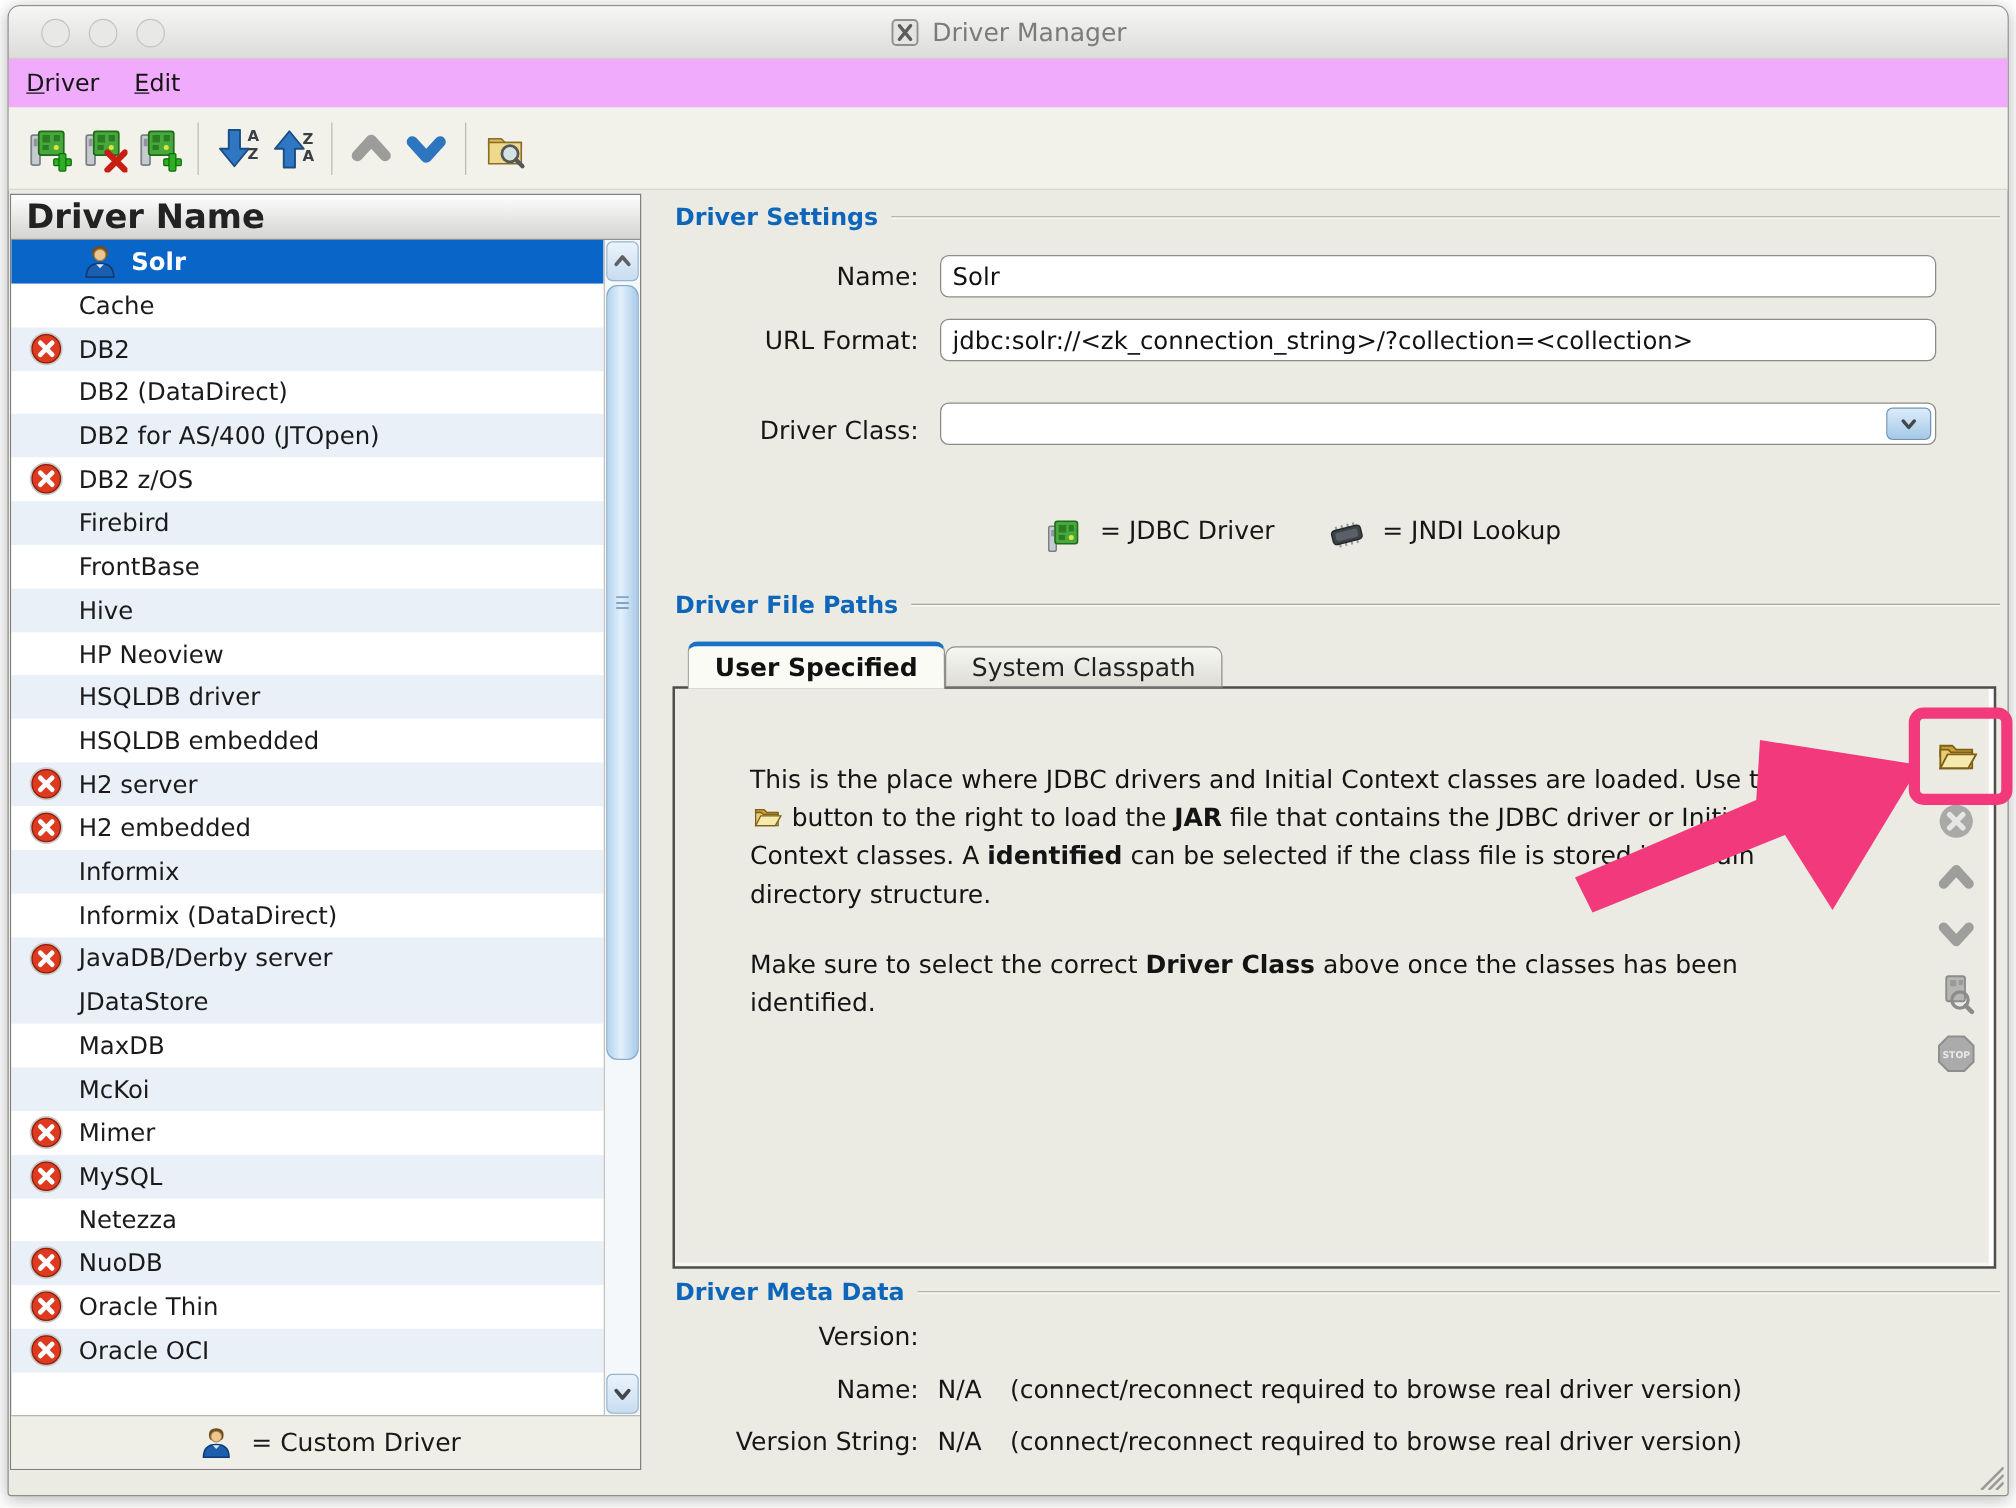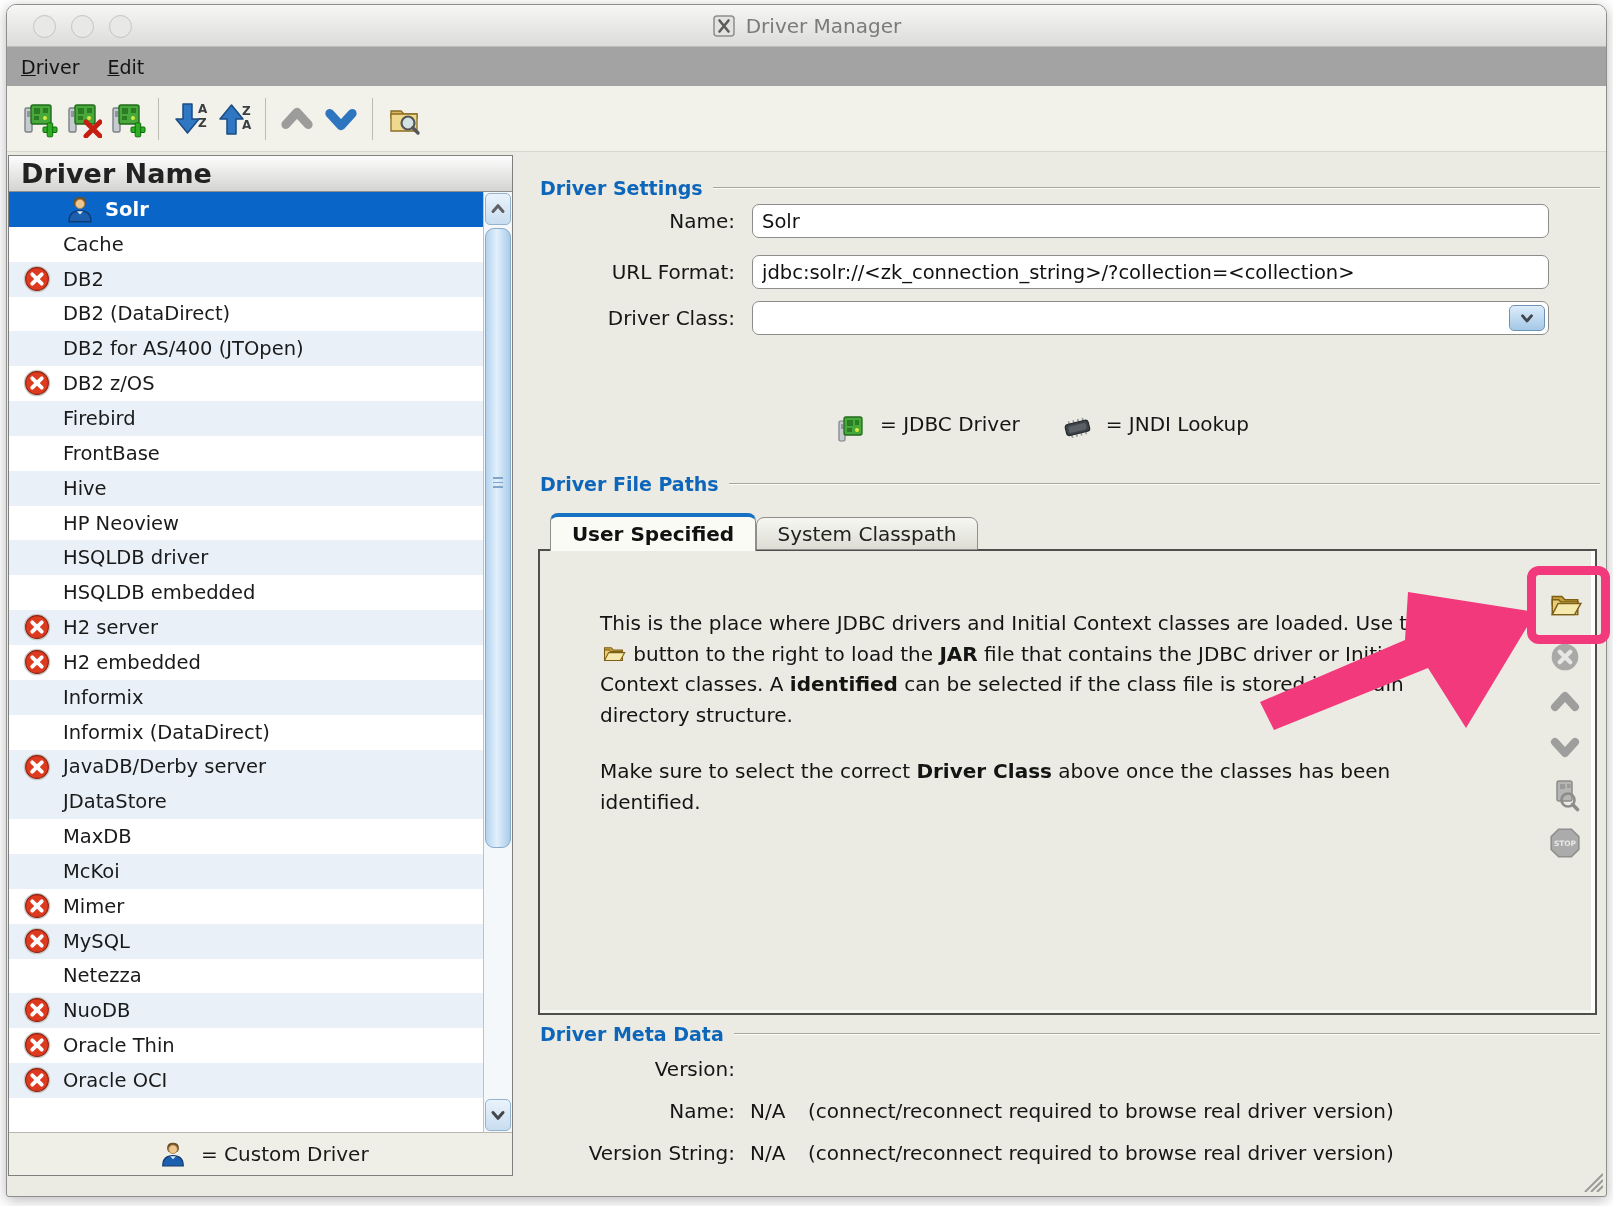--- a/index.html
+++ b/index.html
@@ -12,21 +12,21 @@
           border:1px solid #8e8e8c;border-radius:10px 10px 3px 3px;box-shadow:0 3px 14px rgba(0,0,0,.28);}
   .titlebar{position:absolute;left:7px;top:5px;width:1599px;height:42px;
             background:linear-gradient(#f6f6f5,#dcdcda);border-bottom:1px solid #bebebb;
             border-radius:9px 9px 0 0;display:flex;align-items:center;}
   .lights{position:absolute;left:26px;top:0;height:42px;display:flex;align-items:center;gap:15px;}
   .light{width:23px;height:23px;border-radius:50%;background:#e8e8e6;border:1.5px solid #c4c4c1;}
   .title-center{position:absolute;left:0;right:0;top:0;height:42px;display:flex;align-items:center;justify-content:center;gap:10px;}
   .title-text{font-size:20px;color:#7b7b79;}
   .app-ico{width:24px;height:24px;display:inline-block;}
 
-  .menubar{position:absolute;left:7px;top:47px;width:1599px;height:39px;background:#a3a3a3;
+  .menubar{position:absolute;left:7px;top:47px;width:1599px;height:39px;background:#f0abfc;
            display:flex;align-items:center;gap:28px;padding-left:14px;}
   .menu-item{font-size:19px;color:#141414;cursor:default;}
   .menu-item::first-letter{text-decoration:underline;}
 
   .toolbar{position:absolute;left:7px;top:86px;width:1599px;height:66px;background:#f2f2eb;
            border-bottom:1px solid #d7d7cd;display:flex;align-items:center;padding-left:10px;}
   .tbtn{width:44px;height:44px;display:flex;align-items:center;justify-content:center;}
   .tbtn svg{width:38px;height:38px;}
   .tsep{width:1px;height:42px;background:#bcbcb4;margin:0 9px;}
 
@@ -379,34 +379,34 @@
       <span class="ic"><svg viewBox="0 0 26 26">
             <path d="M13 2.5 q5.5 0 5.5 5 0 2.2-1.2 3.4 L13 12.5 8.7 10.9 Q7.5 9.7 7.5 7.5 q0-5 5.5-5z" fill="#6e5024"></path>
             <circle cx="13" cy="8.6" r="4" fill="#efc78e" stroke="#a8834e" stroke-width="0.8"></circle>
             <path d="M3.5 24 q0-9.5 9.5-9.5 9.5 0 9.5 9.5 z" fill="#1b5fae" stroke="#0f3c74" stroke-width="1.2"></path>
             <path d="M10.4 15 L13 17.8 15.6 15 z" fill="#dce9f7"></path>
           </svg></span>
       <span>= Custom Driver</span>
     </div>
   </div>
 
-  <div class="sec-head" style="left:540px;top:176px;width:1060px;">
+  <div class="sec-head" style="left:540px;top:162px;width:1060px;">
     <span class="sec-title">Driver Settings</span>
     <span class="sec-rule"></span>
   </div>
 
   <div class="form-row" style="top:203px;">
     <span class="f-label">Name:</span>
     <input class="f-input" value="Solr" style="">
   </div>
   <div class="form-row" style="top:254px;">
     <span class="f-label">URL Format:</span>
     <input class="f-input" value="jdbc:solr://&lt;zk_connection_string&gt;/?collection=&lt;collection&gt;" style="">
   </div>
-  <div class="form-row" style="top:300px;">
+  <div class="form-row" style="top:320px;align-items:flex-end;">
     <span class="f-label">Driver Class:</span>
     <span class="combo-wrap">
       <input class="f-input" value="" style="">
       <span class="combo-btn">
           <svg viewBox="0 0 24 24">
             <path d="M6 9 L12 16 L18 9" fill="none" stroke="#43464a" stroke-width="3.6" stroke-linecap="round" stroke-linejoin="round"></path>
           </svg>
         </span>
     </span>
   </div>

